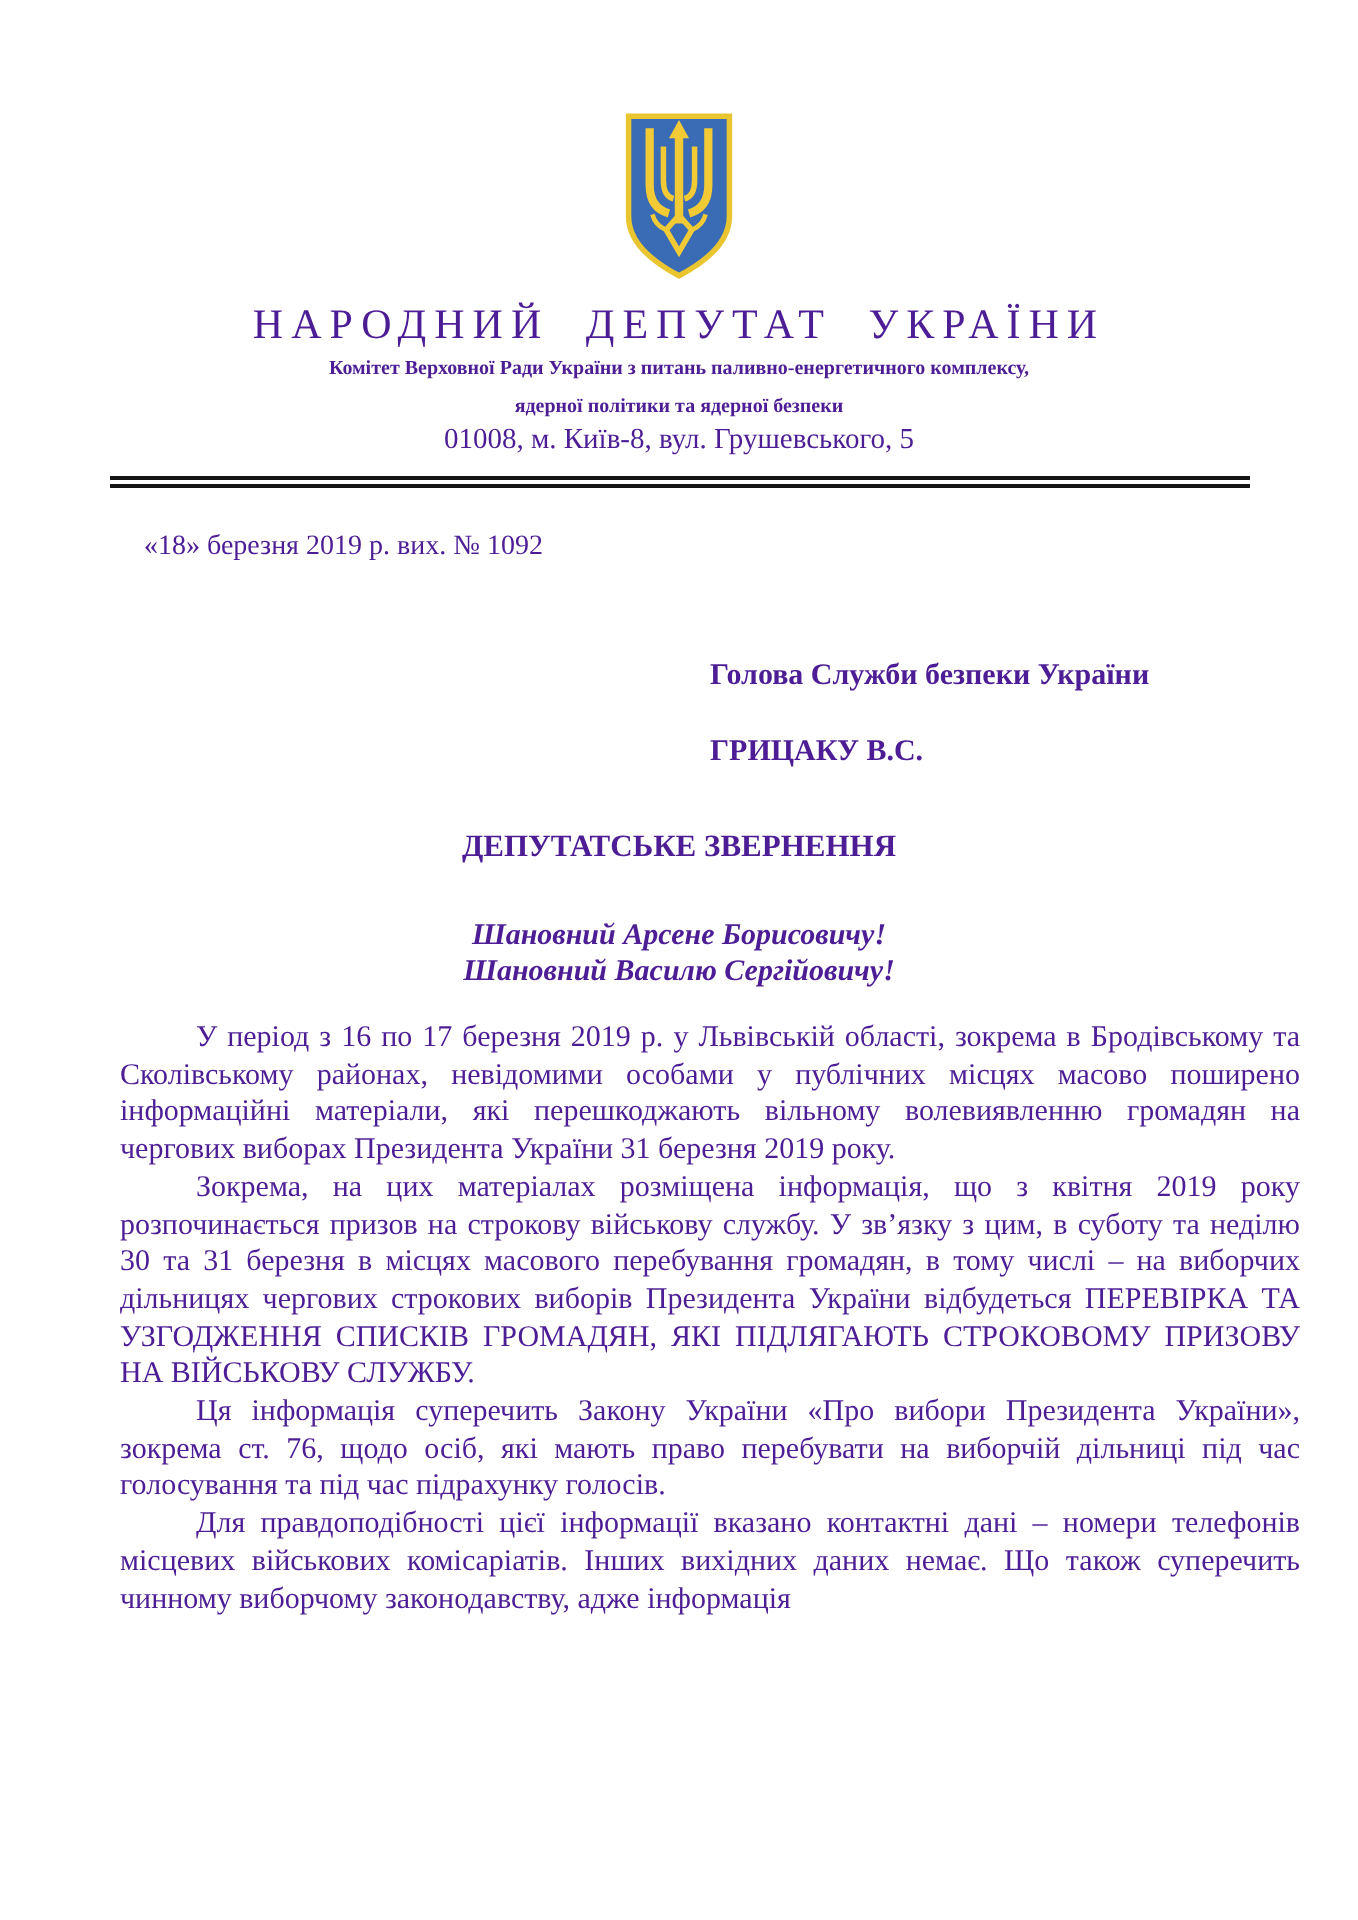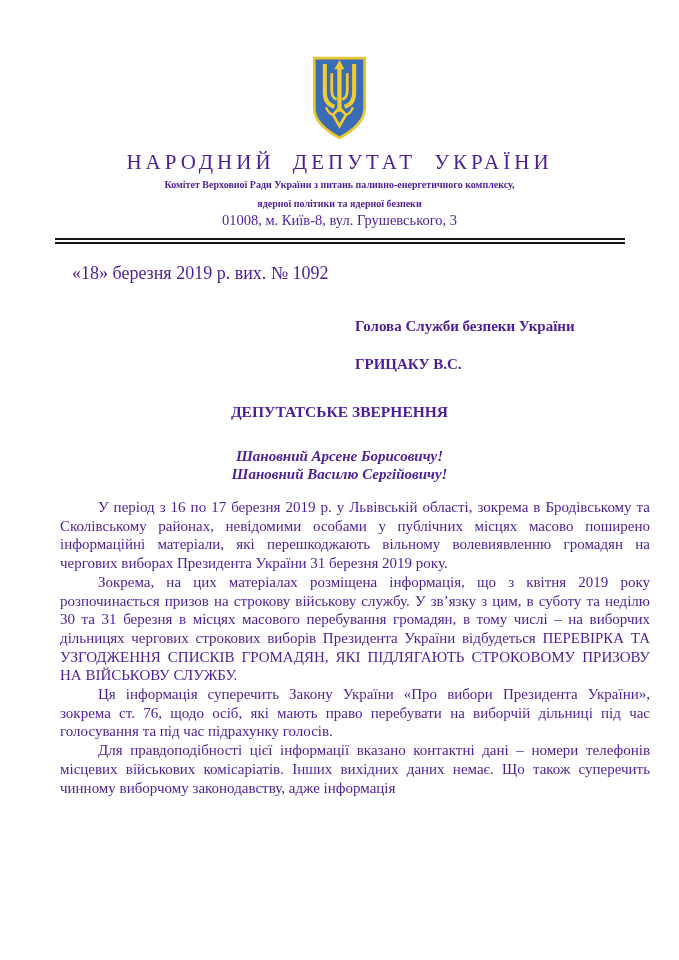--- a/index.html
+++ b/index.html
@@ -42,33 +42,33 @@
   .double-rule {
     width: 570px;
     margin: 9px auto 0 auto;
     height: 2px;
     border-top: 2px solid #151515;
     border-bottom: 2px solid #151515;
   }
   
   .date-line {
     margin: 21px 4px 0 72px;
-    font-size: 18px;
+    font-size: 14px;
     line-height: 17px;
   }
   
   .recipients {
     margin: 20px 59px 0 355px;
     font-weight: bold;
     font-size: 15px;
     line-height: 17px;
   }
   .recipient-title { margin: 0 0 21px 0; }
   .recipient-name  { margin: 0; }
-  .recipient + .recipient { margin-top: 36px; }
+  .recipient + .recipient { margin-top: 48px; }
   
   .doc-heading {
     margin-top: 30px;
     text-align: center;
     font-weight: bold;
     font-size: 15.5px;
     line-height: 18px;
   }
   .salutation {
     margin-top: 26px;
@@ -101,21 +101,21 @@
       <path class="trid" stroke-width="4.5" d="M46 9 V40 Q46 52.5 35.5 55.5"></path>
       <path class="trid" stroke-width="3" d="M21.5 19 V37.5 Q21.5 46 27 47.5"></path>
       <path class="trid" stroke-width="3" d="M38.5 19 V37.5 Q38.5 46 33 47.5"></path>
       <path class="tridf" d="M30 4.5 L24.5 14.5 H27.7 V61 H32.3 V14.5 H35.5 Z"></path>
       <path class="trid" stroke-width="3" d="M30 56.5 L37 64.5 L30 76.5 L23 64.5 Z"></path>
       <path class="trid" stroke-width="2.5" d="M23 64.5 Q17 62 15.5 56 M37 64.5 Q43 62 44.5 56"></path>
     </svg>
     <h1 class="lh-title">НАРОДНИЙ ДЕПУТАТ УКРАЇНИ</h1>
     <div class="lh-committee">Комітет Верховної Ради України з питань паливно-енергетичного комплексу,</div>
     <div class="lh-committee">ядерної політики та ядерної безпеки</div>
-    <div class="lh-address">01008, м. Київ-8, вул. Грушевського, 3</div>
+    <div class="lh-address">01008, м. Київ-8, вул. Грушевського, 5</div>
     <div class="double-rule"></div>
   </header>
 
   <div class="date-line">«18» березня 2019 р. вих. № 1092</div>
 
   <div class="recipients">
     <div class="recipient">
     </div>
     <div class="recipient">
       <p class="recipient-title">Голова Служби безпеки України</p>

